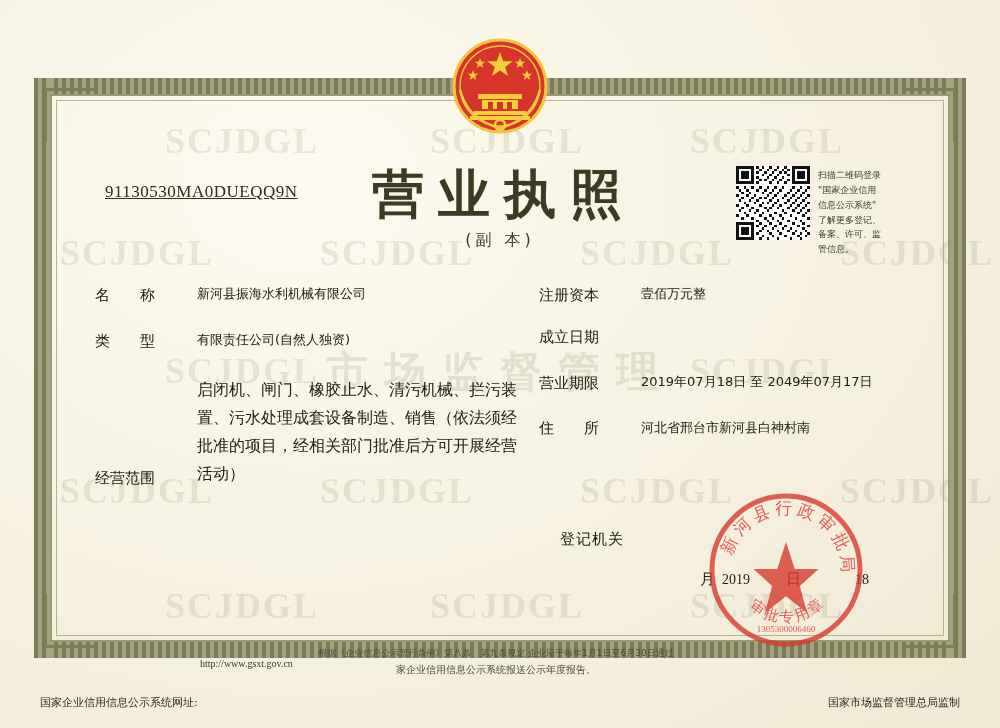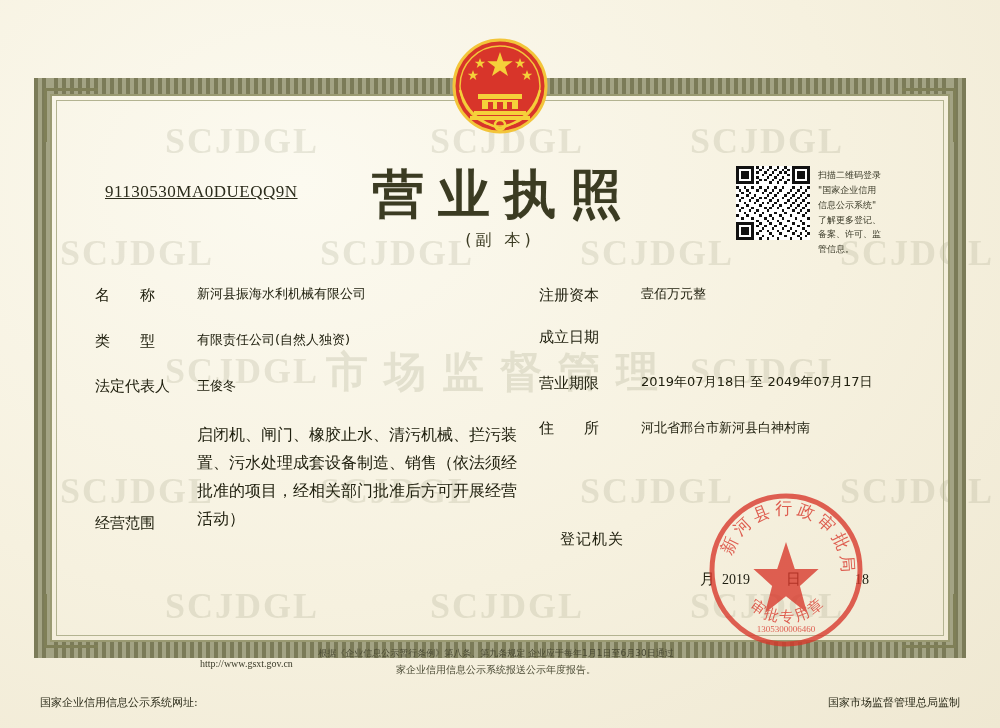--- a/index.html
+++ b/index.html
@@ -574,24 +574,20 @@
     <div class="col-left">
       <div class="row">
         <div class="lbl">名　　称</div>
         <div class="val">新河县振海水利机械有限公司</div>
       </div>
       <div class="row">
         <div class="lbl">类　　型</div>
         <div class="val">有限责任公司(自然人独资)</div>
       </div>
       <div class="row">
-        <div class="lbl">法定代表人</div>
-        <div class="val">王俊冬</div>
-      </div>
-      <div class="row">
         <div class="lbl">经营范围</div>
         <div class="val small">启闭机、闸门、橡胶止水、清污机械、拦污装置、污水处理成套设备制造、销售（依法须经批准的项目，经相关部门批准后方可开展经营活动）</div>
       </div>
     </div>
 
     <div class="col-right">
       <div class="row">
         <div class="lbl">注册资本</div>
         <div class="val">壹佰万元整</div>
       </div>

